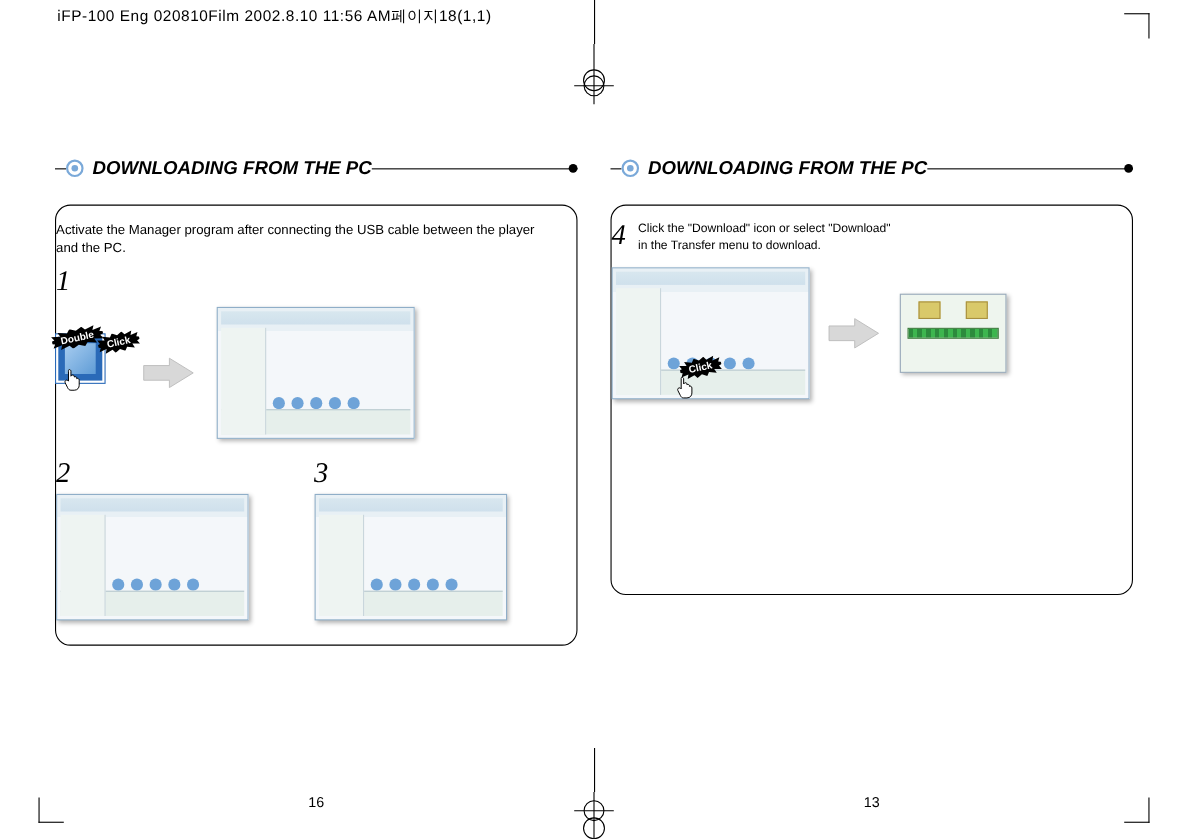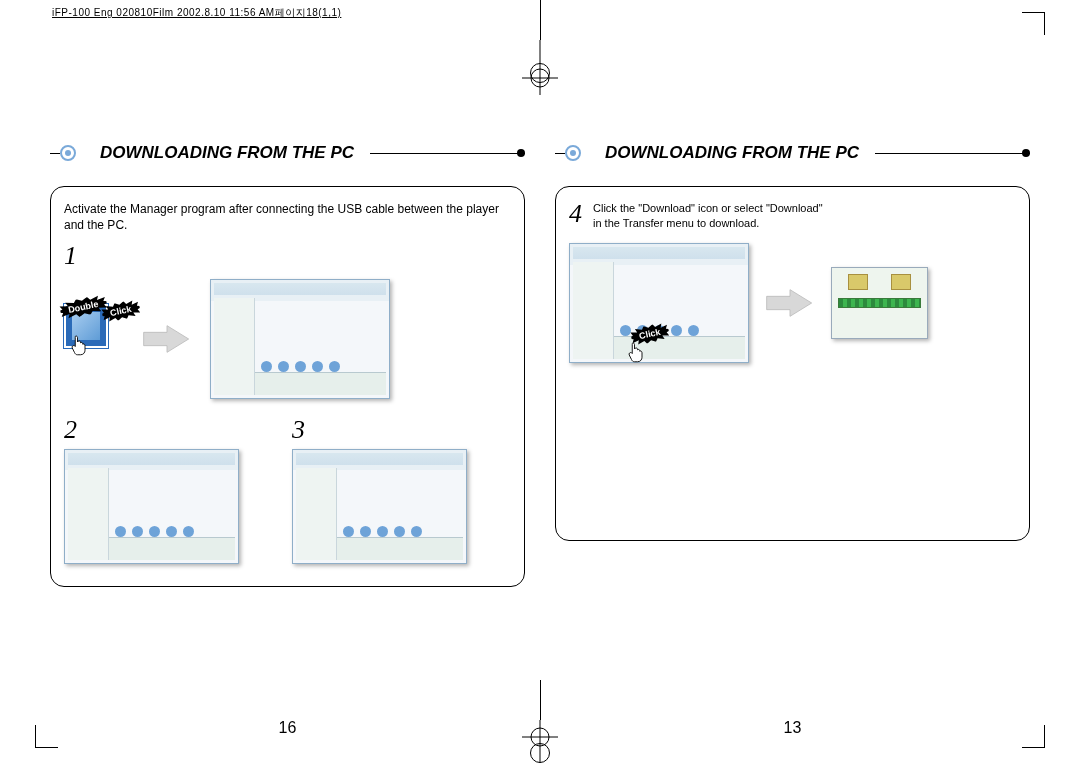--- a/index.html
+++ b/index.html
@@ -8,24 +8,23 @@
     font-family: Arial, Helvetica, sans-serif;
     color: #000;
     width: 1080px;
     height: 763px;
     position: relative;
   }
   .header-text {
     position: absolute;
     top: 6px;
     left: 52px;
-    font-size: 10px;
+    font-size: 14px;
     letter-spacing: 0.5px;
     color: #000;
-    text-decoration: underline;
   }
   
   .crop-top    { position:absolute; top:0; left:50%; transform:translateX(-50%); }
   .crop-bottom { position:absolute; bottom:0; left:50%; transform:translateX(-50%); }
   .crop-top::before, .crop-bottom::before {
     content:"";
     display:block;
     width:1px; height:40px;
     background:#000;
     margin:0 auto;
@@ -86,38 +85,38 @@
     transform:translate(-50%,-50%);
   }
   .heading-line-left {
     width:10px; height:1px; background:#000;
   }
   .heading-title {
     font-weight:bold;
     font-style:italic;
     font-size:17px;
     white-space:nowrap;
-    margin:0 16px;
+    margin:0 0;
   }
   .heading-line-right {
     flex:1; height:1px; background:#000;
     position:relative;
   }
   .heading-line-right::after{
     content:"";
     position:absolute;
     right:0; top:-3.5px;
     width:8px; height:8px;
     border-radius:50%;
     background:#000;
   }
   .content-box {
     border:1px solid #000;
     border-radius:14px;
-    padding:14px 18px 22px 13px;
+    padding:14px 18px 22px 0;
     min-height:355px;
     box-sizing:border-box;
   }
   .intro-text {
     font-size:12px;
     line-height:1.35;
     margin-bottom:10px;
   }
   .step {
     display:flex;
@@ -220,21 +219,21 @@
     align-items:center;
     gap:18px;
     margin:10px 0 18px 0;
   }
   .icon-wrap { position:relative; width:60px; height:70px; }
   .page-num {
     position:absolute;
     bottom:-34px;
     left:50%;
     transform:translateX(-50%);
-    font-size:16px;
+    font-size:13px;
   }
   .transfer-box {
     width:95px; height:70px;
     border:1px solid #9ab;
     background:#eef5ee;
     box-shadow:2px 2px 4px rgba(0,0,0,0.3);
   }
   .transfer-box .top-icons {
     display:flex; justify-content:space-around;
     padding:6px 4px 2px;

